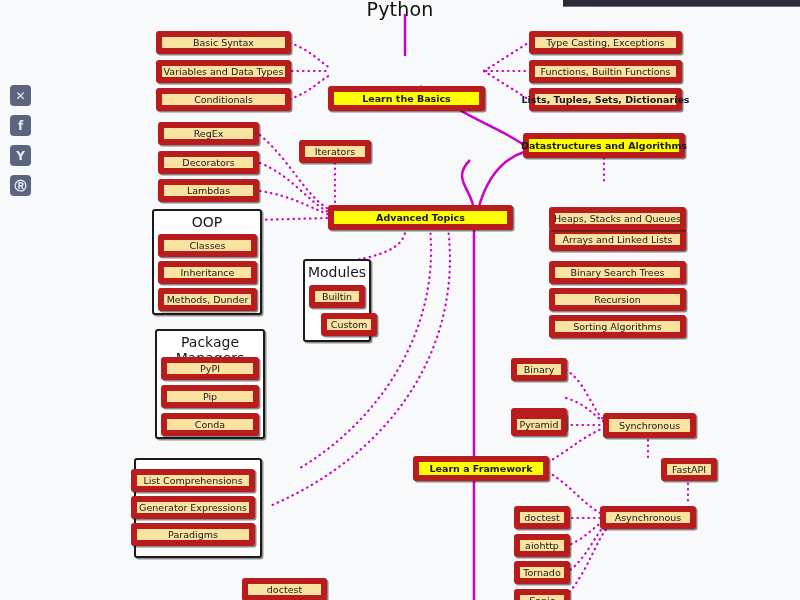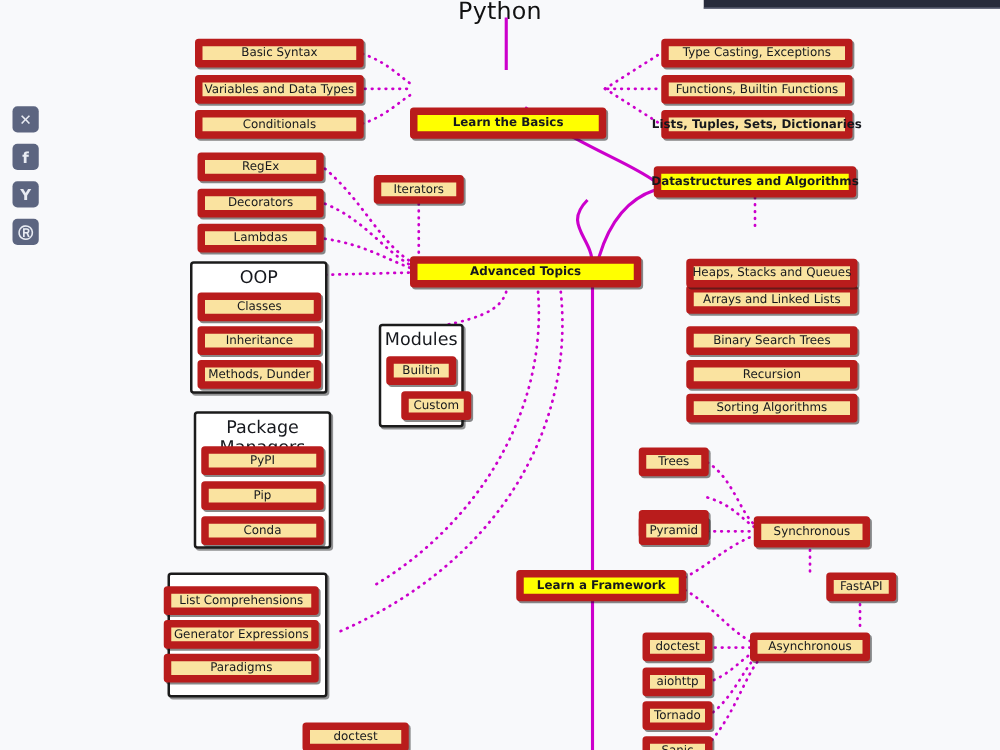--- a/index.html
+++ b/index.html
@@ -167,21 +167,21 @@
 
   <div class="group" style="left:134px;top:458px;width:128px;height:100px;">
     <div class="group-label"></div>
   </div>
   <div class="node n-sub" style="left:131px;top:469px;width:124px;height:23px;">List Comprehensions</div>
   <div class="node n-sub" style="left:131px;top:496px;width:124px;height:23px;">Generator Expressions</div>
   <div class="node n-sub" style="left:131px;top:523px;width:124px;height:23px;">Paradigms</div>
 
   <div class="node n-sub" style="left:242px;top:578px;width:85px;height:23px;">doctest</div>
 
-  <div class="node n-sub" style="left:511px;top:358px;width:56px;height:23px;">Trees</div>
+  <div class="node n-sub" style="left:511px;top:358px;width:56px;height:23px;">Binary</div>
   <div class="node n-sub" style="left:511px;top:408px;width:56px;height:23px;">Flask</div>
   <div class="node n-sub" style="left:511px;top:413px;width:56px;height:23px;">Pyramid</div>
   <div class="node n-sub" style="left:603px;top:413px;width:93px;height:25px;">Synchronous</div>
   <div class="node n-sub" style="left:661px;top:458px;width:56px;height:23px;">FastAPI</div>
 
   <div class="node n-sub" style="left:514px;top:506px;width:56px;height:23px;">doctest</div>
   <div class="node n-sub" style="left:514px;top:534px;width:56px;height:23px;">aiohttp</div>
   <div class="node n-sub" style="left:514px;top:561px;width:56px;height:23px;">Tornado</div>
   <div class="node n-sub" style="left:514px;top:589px;width:56px;height:23px;">Sanic</div>
   <div class="node n-sub" style="left:600px;top:506px;width:96px;height:23px;">Asynchronous</div>

